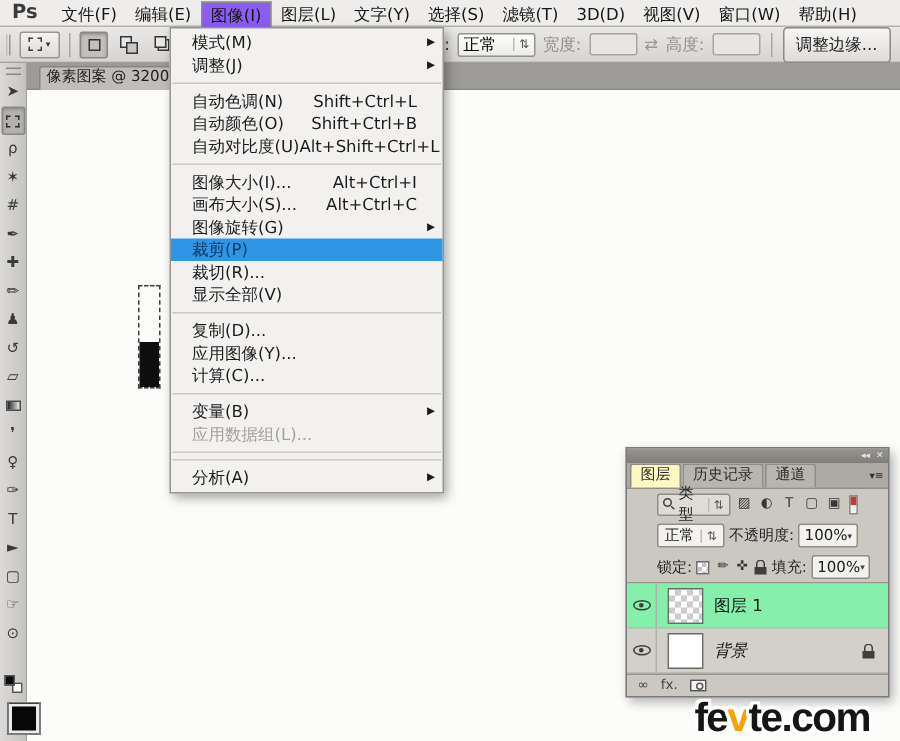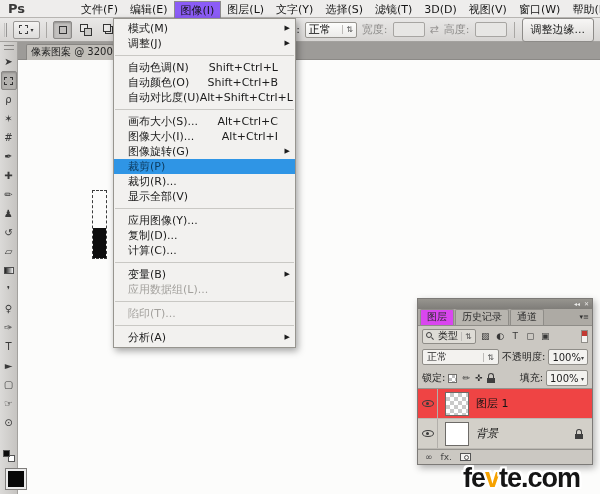--- a/index.html
+++ b/index.html
@@ -6,21 +6,21 @@
   html,body { margin:0; padding:0; }
   body {
     width:600px; height:494px; position:relative; overflow:hidden;
     font-family:"DejaVu Sans","Liberation Sans",sans-serif; font-size:11px;
     background:#fbfbfa;
   }
   .app { position:absolute; inset:0; }
 
   
   .menubar { position:absolute; left:0; top:0; right:0; height:18px; background:#eeedec;
-    border-bottom:1px solid #b7b5b2; display:flex; align-items:center; z-index:5;gap:40px; }
+    border-bottom:1px solid #b7b5b2; display:flex; align-items:center; z-index:5; }
   .logo { font-weight:bold; font-size:13px; color:#3a3a3a; padding:0 10px 0 8px; }
   .mitem { padding:0 6px; height:17px; line-height:17px; color:#161616; white-space:nowrap; }
   .mitem.active { background:#8b5cf6; border:1px solid #8f8d8b; border-bottom:none; }
 
   
   .optionsbar { position:absolute; left:0; top:18px; right:0; height:24px;
     background:linear-gradient(#e9e8e7,#d7d5d3); border-bottom:1px solid #a3a19e;
     display:flex; align-items:center; gap:4px; padding-left:4px; z-index:1; }
   .grip { width:3px; height:14px; border-left:1px solid #c2c1c0; border-right:1px solid #979695; margin-right:2px; }
   .preset-btn { width:27px; height:18px; border:1px solid #999795; border-radius:2px;
@@ -82,23 +82,23 @@
   .menusep { height:1px; background:#c9c8c4; margin:4px 1px; }
 
   
   .panel { position:absolute; left:417px; top:298px; width:176px; background:#cbc8c2;
     border:1px solid #7c7a77; box-shadow:2px 3px 7px rgba(0,0,0,.3); z-index:6; }
   .panel-titlebar { height:10px; background:linear-gradient(#97958f,#7f7d79); display:flex; justify-content:flex-end; align-items:center; gap:4px; padding:0 3px; }
   .pt-icon { font-size:6px; color:#e9e8e6; line-height:1; }
   .panel-tabs { height:17px; background:#adaaa4; display:flex; align-items:flex-end; padding-left:2px; border-bottom:1px solid #8f8d88; }
   .ptab { height:16px; line-height:14px; padding:0 6px; font-size:10px; color:#2c2c2c; background:#b8b5af;
     border:1px solid #8f8d88; border-bottom:none; border-radius:2px 2px 0 0; margin-right:1px; white-space:nowrap; }
-  .ptab.active { background:#d946ef; height:16px; }
+  .ptab.active { background:#fef9c3; height:16px; }
   .panel-menu-btn { margin-left:auto; margin-right:3px; font-size:7px; color:#2f2f2f; align-self:center; }
-  .panel-row { display:flex; align-items:center; gap:3px; padding:0 4px; }
+  .panel-row { display:flex; align-items:center; gap:3px; padding:0 20px; }
   .filter-row { height:20px; }
   .kindbox { display:flex; align-items:center; gap:3px; background:#dedcd6; border:1px solid #8f8d88;
     height:15px; padding:0 3px; border-radius:2px; font-size:10px; color:#222; }
   .mag { position:relative; width:9px; height:9px; }
   .mag::before { content:""; position:absolute; left:0; top:0; width:4px; height:4px; border:1px solid #3e3e3e; border-radius:50%; }
   .mag::after { content:""; position:absolute; left:5px; top:6px; width:3px; height:1px; background:#3e3e3e; transform:rotate(45deg); }
   .ficon { width:13px; height:14px; display:flex; align-items:center; justify-content:center; font-size:9px; color:#373737; }
   .toggle-sw { width:7px; height:13px; margin-left:auto; border:1px solid #8f8d88; background:linear-gradient(#c23a33 0 50%, #f3f2f0 50%); }
   .blend-row { height:22px; }
   .pselect { width:98px; height:16px; background:#f3f2ef; border:1px solid #8f8d88; border-radius:2px;
@@ -112,21 +112,21 @@
     background-color:#fff;
     background-image:linear-gradient(45deg,#bdbdbd 25%,transparent 25%,transparent 75%,#bdbdbd 75%),linear-gradient(45deg,#bdbdbd 25%,transparent 25%,transparent 75%,#bdbdbd 75%);
     background-size:6px 6px; background-position:0 0,3px 3px; }
   .lkglyph { font-size:9px; color:#373737; line-height:1; }
   .padlock { position:relative; width:8px; height:10px; display:inline-block; }
   .padlock::before { content:""; position:absolute; top:0; left:1px; width:4px; height:4px;
     border:1px solid #3f3f3f; border-bottom:none; border-radius:3px 3px 0 0; }
   .padlock::after { content:""; position:absolute; bottom:0; left:0; width:8px; height:5px; background:#3f3f3f; }
   .layer-list { background:#d3d0c9; border-top:1px solid #96948f; }
   .layer-row { height:30px; display:flex; align-items:center; border-bottom:1px solid #bcb9b3; }
-  .layer-row.selected { background:#ef4444; }
+  .layer-row.selected { background:#86efac; }
   .eye-cell { width:20px; align-self:stretch; display:flex; align-items:center; justify-content:center; border-right:1px solid #b2afaa; }
   .eye { width:12px; height:7px; border:1px solid #3b3b3b; border-radius:50%; position:relative; }
   .eye::after { content:""; position:absolute; left:3px; top:1px; width:3px; height:3px; background:#3b3b3b; border-radius:50%; }
   .thumb { width:24px; height:24px; border:1px solid #6d6b68; margin:0 7px; background:#fff; flex:0 0 auto; }
   .thumb.checker { background-color:#fff;
     background-image:linear-gradient(45deg,#c9c9c9 25%,transparent 25%,transparent 75%,#c9c9c9 75%),linear-gradient(45deg,#c9c9c9 25%,transparent 25%,transparent 75%,#c9c9c9 75%);
     background-size:8px 8px; background-position:0 0,4px 4px; }
   .layer-name { font-size:11px; color:#141414; }
   .layer-name.italic { font-style:italic; }
   .layer-lock { margin-left:auto; margin-right:9px; }
@@ -301,62 +301,59 @@
       <div class="menuitem">
         <span class="mlabel">自动颜色(O)</span>
         <span class="sc">Shift+Ctrl+B</span>
       </div>
       <div class="menuitem">
         <span class="mlabel">自动对比度(U)</span>
         <span class="sc">Alt+Shift+Ctrl+L</span>
       </div>
       <div class="menusep"></div>
       <div class="menuitem">
+        <span class="mlabel">图像大小(I)...</span>
+        <span class="sc">Alt+Ctrl+I</span>
+      </div>
+      <div class="menuitem">
         <span class="mlabel">画布大小(S)...</span>
         <span class="sc">Alt+Ctrl+C</span>
       </div>
       <div class="menuitem">
-        <span class="mlabel">图像大小(I)...</span>
-        <span class="sc">Alt+Ctrl+I</span>
-      </div>
-      <div class="menuitem">
         <span class="mlabel">图像旋转(G)</span>
         <span class="sub">▶</span>
       </div>
       <div class="menuitem hl">
         <span class="mlabel">裁剪(P)</span>
       </div>
       <div class="menuitem">
         <span class="mlabel">裁切(R)...</span>
       </div>
       <div class="menuitem">
         <span class="mlabel">显示全部(V)</span>
       </div>
       <div class="menusep"></div>
       <div class="menuitem">
+        <span class="mlabel">复制(D)...</span>
+      </div>
+      <div class="menuitem">
         <span class="mlabel">应用图像(Y)...</span>
-      </div>
-      <div class="menuitem">
-        <span class="mlabel">复制(D)...</span>
       </div>
       <div class="menuitem">
         <span class="mlabel">计算(C)...</span>
       </div>
       <div class="menusep"></div>
       <div class="menuitem">
         <span class="mlabel">变量(B)</span>
         <span class="sub">▶</span>
       </div>
       <div class="menuitem dis">
         <span class="mlabel">应用数据组(L)...</span>
       </div>
       <div class="menusep"></div>
-      <div class="menuitem dis">
-        <span class="mlabel">陷印(T)...</span>
-      </div>
       <div class="menusep"></div>
       <div class="menuitem">
         <span class="mlabel">分析(A)</span>
         <span class="sub">▶</span>
       </div>
     </div>
 
   <div class="panel">
     <div class="panel-titlebar">
       <span class="pt-icon">◂◂</span>

